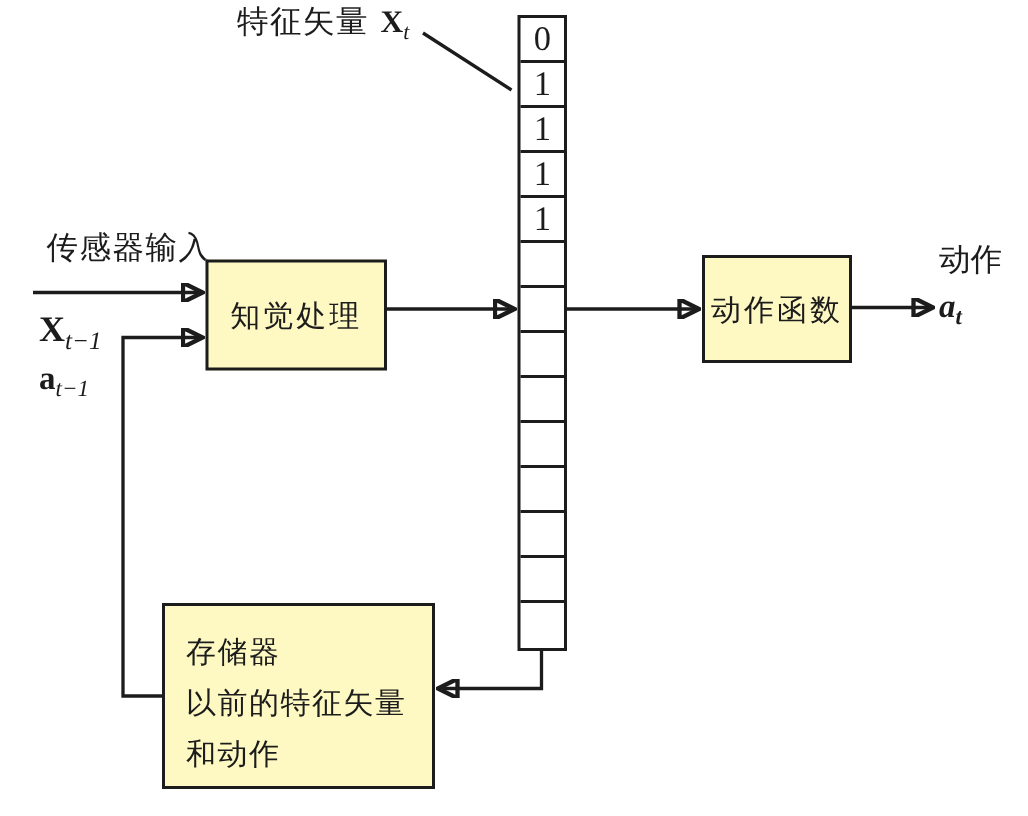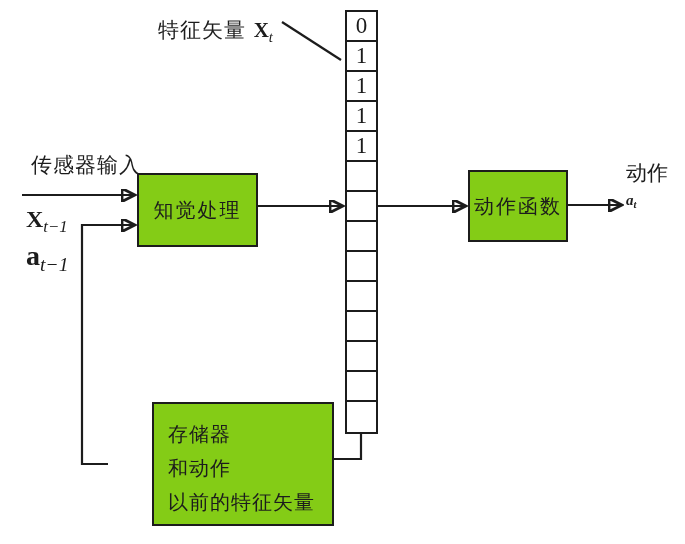--- a/index.html
+++ b/index.html
@@ -11,39 +11,38 @@
     font-family: "DejaVu Sans", sans-serif;
     color: #1c1c1c;
     overflow: hidden;
   }
   .wires { position: absolute; left: 0; top: 0; width: 685px; height: 544px; }
   .wires path { stroke: #1c1c1c; stroke-width: 2.2; fill: none; }
 
   .box {
     position: absolute;
     border: 2px solid #1c1c1c;
-    background: #84cc16;
+    background: #fef9c3;
     box-sizing: border-box;
     display: flex;
     align-items: center;
     justify-content: center;
     font-size: 20px;
     letter-spacing: 2px;
   }
   .perception-box { left: 137px; top: 173px; width: 121px; height: 74px; }
   .action-box     { left: 468px; top: 170px; width: 100px; height: 72px; }
   .memory-box {
     left: 108px; top: 402px; width: 182px; height: 124px;
     flex-direction: column;
     align-items: flex-start;
     justify-content: flex-start;
     padding: 13px 4px 0 14px;
     line-height: 34px;
     letter-spacing: 1px;
-    margin-left: 44px;
   }
 
   .vector-stack {
     position: absolute;
     left: 345px; top: 10px; width: 33px;
     border: 2px solid #1c1c1c;
     box-sizing: border-box;
     background: #ffffff;
   }
   .cell {
@@ -52,26 +51,26 @@
     box-sizing: border-box;
     display: flex;
     align-items: center;
     justify-content: center;
     font-family: "Liberation Serif", serif;
     font-size: 23px;
   }
   .cell:last-child { border-bottom: none; }
 
   .label { position: absolute; white-space: nowrap; }
-  .feature-vector-label { left: 158px; top: 16px;  font-size: 21px; letter-spacing: 1px; }
+  .feature-vector-label { left: 158px; top: 0;  font-size: 21px; letter-spacing: 1px; }
   .sensor-input-label   { left: 10px;  top: 151px; font-size: 21px; letter-spacing: 1px; margin-left: 21px; }
   .x-prev-label { left: 26px; top: 205px; font-size: 24px; }
-  .a-prev-label { left: 26px; top: 239px; font-size: 28px; }
+  .a-prev-label { left: 26px; top: 239px; font-size: 22px; }
   .action-label { left: 626px; top: 159px; font-size: 21px; text-align: left; width: 52px; }
-  .action-label .action-var-row { margin-top: 4px; font-size: 15px; }
+  .action-label .action-var-row { margin-top: 4px; font-size: 22px; }
 
   .mvar {
     font-family: "Liberation Serif", serif;
     font-weight: 700;
     letter-spacing: 0;
   }
   .mvar.italic { font-style: italic; }
   .msub {
     font-family: "Liberation Serif", serif;
     font-style: italic;
@@ -143,17 +142,17 @@
 
   <div class="label action-label">
     <div>动作</div>
     <div class="action-var-row">
       <span class="mvar italic">a</span><span class="msub bold">t</span>
     </div>
   </div>
 
   <div class="box memory-box">
     <div>存储器</div>
+    <div>以前的特征矢量</div>
     <div>和动作</div>
-    <div>以前的特征矢量</div>
   </div>
 
 </div>
 
 </body></html>

